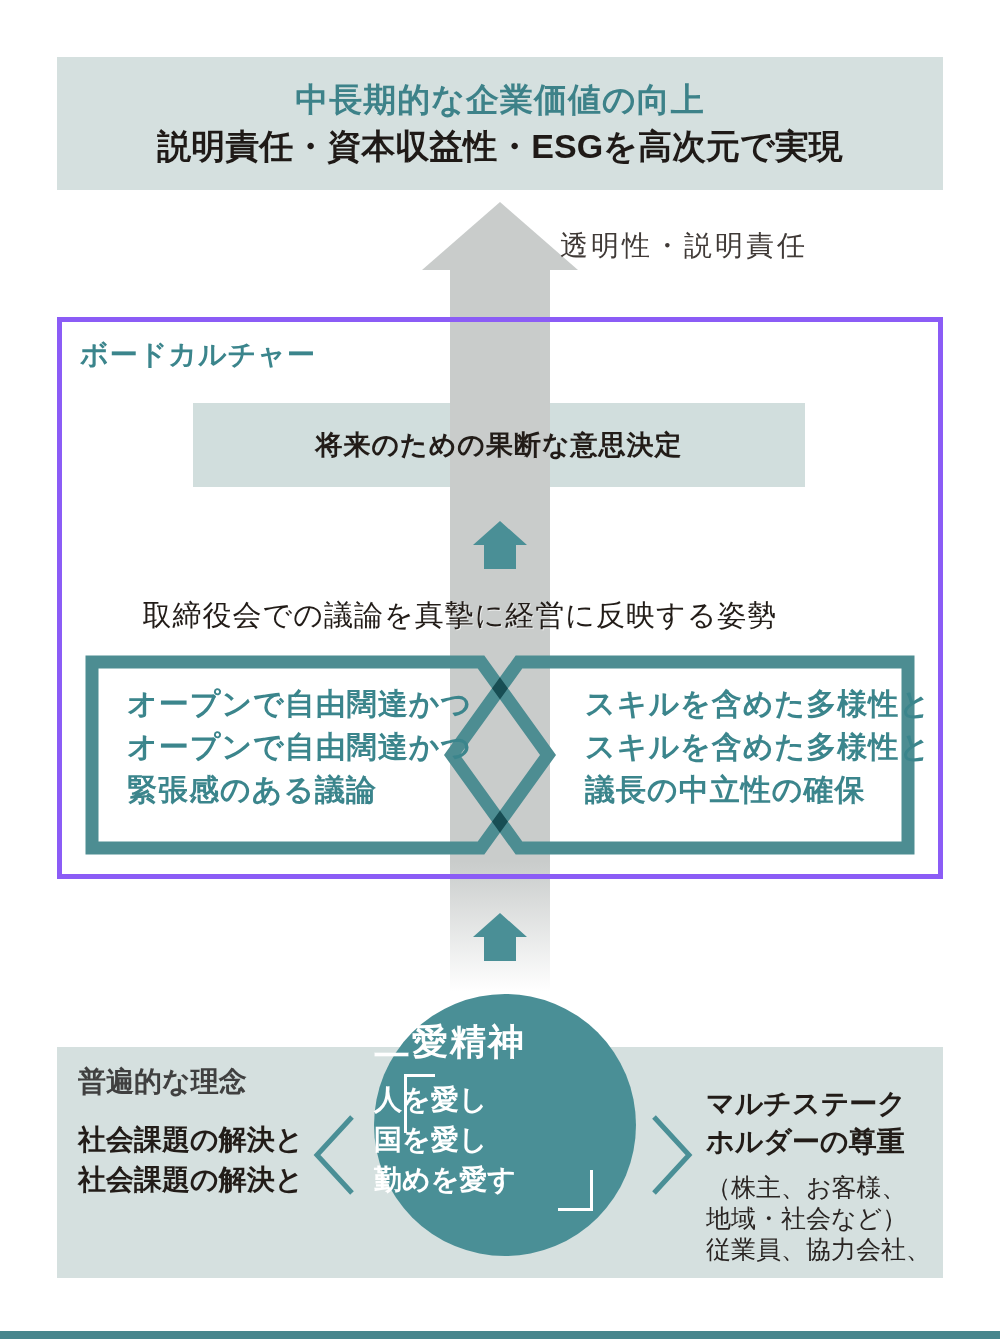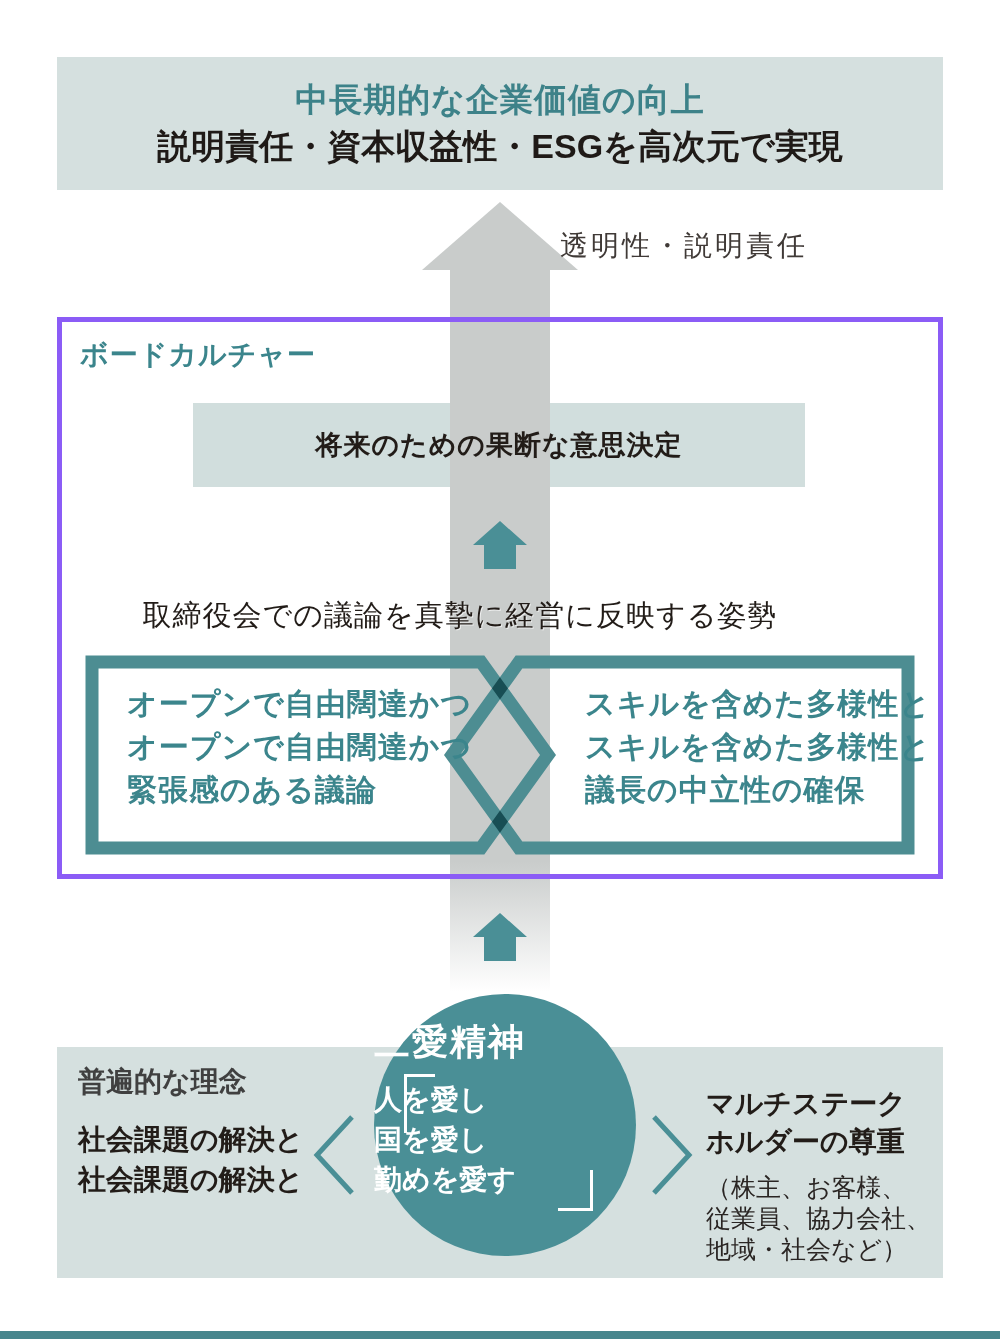--- a/index.html
+++ b/index.html
@@ -131,19 +131,19 @@
 
   <svg class="abs" style="left:650px;top:1113px;z-index:3;" width="44" height="84" viewBox="0 0 44 84">
     <polyline points="4,4 39,42 4,80" fill="none" stroke="#4a8f96" stroke-width="5"></polyline>
   </svg>
   <div class="abs stake-heading">
     <span>マルチステーク</span>
     <span>ホルダーの尊重</span>
   </div>
   <div class="abs stake-detail">
     <span>（株主、お客様、</span>
+    <span>地域・社会など）</span>
     <span>従業員、協力会社、</span>
-    <span>地域・社会など）</span>
   </div>
 
   <div class="abs footer-rule"></div>
 
 </div>
 
 </body></html>

